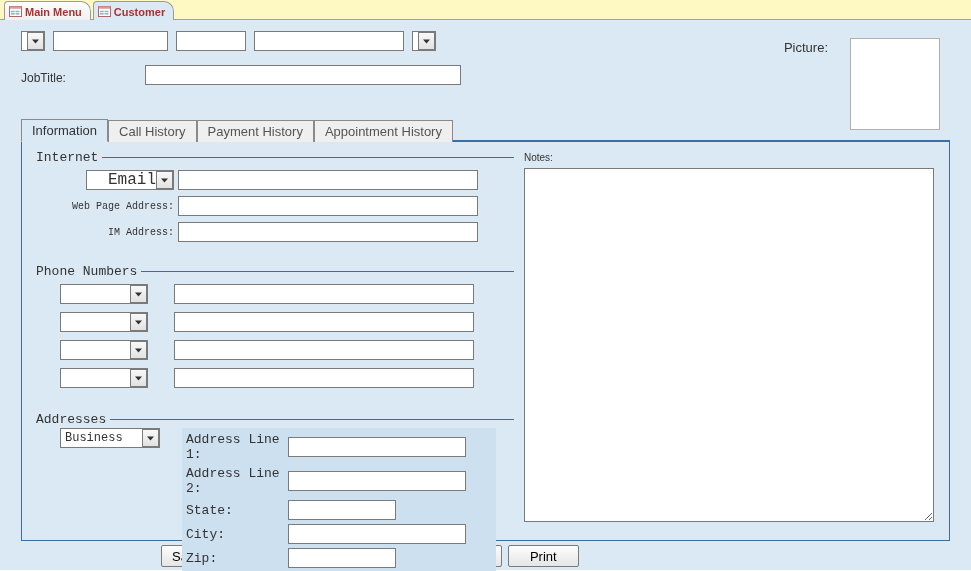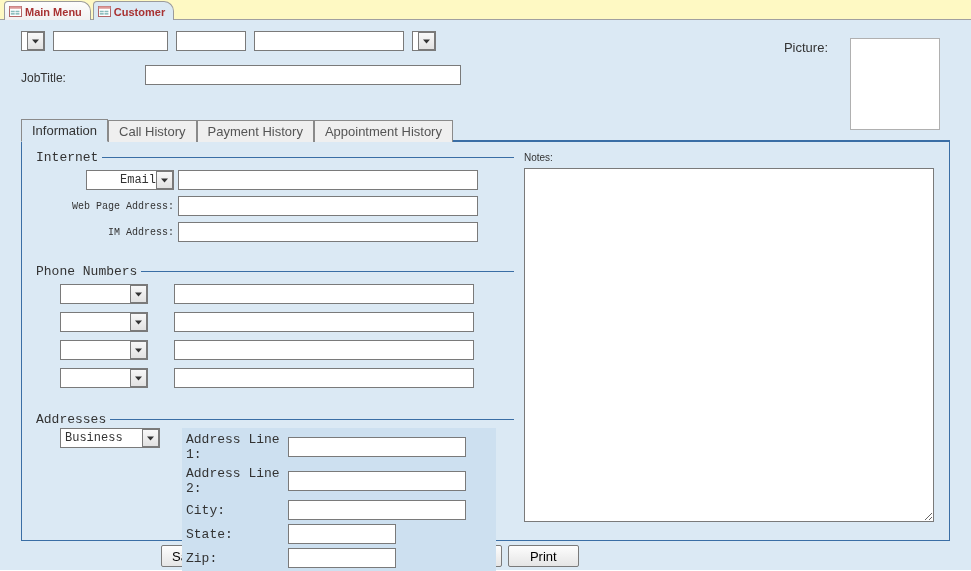--- a/index.html
+++ b/index.html
@@ -155,21 +155,21 @@
     }
     .fs-body { padding: 4px 6px 10px 24px; }
     .internet-body .row { display: flex; align-items: center; margin-bottom: 6px; gap: 4px;}
     .internet-body .row label { width: 114px; text-align: right; font-size: 10px;}
     .email-combo {
       width: 88px; height: 20px;
       border: 1px solid #7a7a7a; background: #fff;
       display: flex; align-items: center; justify-content: space-between;
       padding-left: 4px;
     }
-    .email-combo span { font-size: 12px; text-align: right; flex: 1;}
+    .email-combo span { font-size: 16px; text-align: right; flex: 1;}
     .internet-body input.text { width: 300px; }
     .phone-body .row { display: flex; align-items: center; margin-bottom: 8px; gap: 26px;}
     .phone-combo {
       width: 88px; height: 20px;
       border: 1px solid #7a7a7a; background: #fff;
       display: flex; align-items: center; justify-content: flex-end;
     }
     .phone-body input.text { width: 300px; }
     .addr-body { display: flex; gap: 22px; align-items: flex-start; padding-left: 24px;}
     .addr-combo {
@@ -381,26 +381,26 @@
           <div class="addr-panel">
             <div class="arow">
               <label>Address Line 1:</label>
               <input class="text" value="" style="">
             </div>
             <div class="arow">
               <label>Address Line 2:</label>
               <input class="text" value="" style="">
             </div>
             <div class="arow">
+              <label>State:</label>
+              <input class="text short" value="" style="">
+            </div>
+            <div class="arow">
               <label>City:</label>
               <input class="text" value="" style="">
-            </div>
-            <div class="arow">
-              <label>State:</label>
-              <input class="text short" value="" style="">
             </div>
             <div class="arow">
               <label>Zip:</label>
               <input class="text short" value="" style="">
             </div>
           </div>
         </div>
       </div>
 
     </div>

